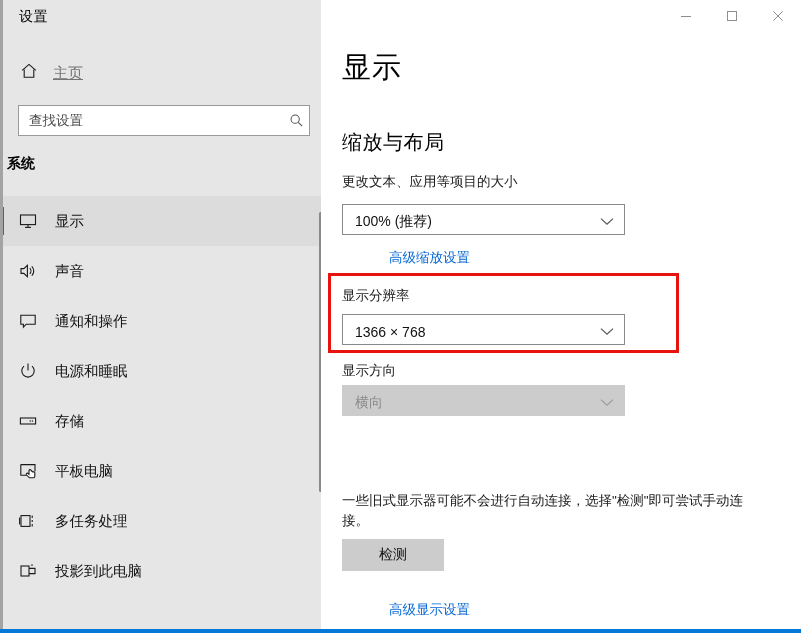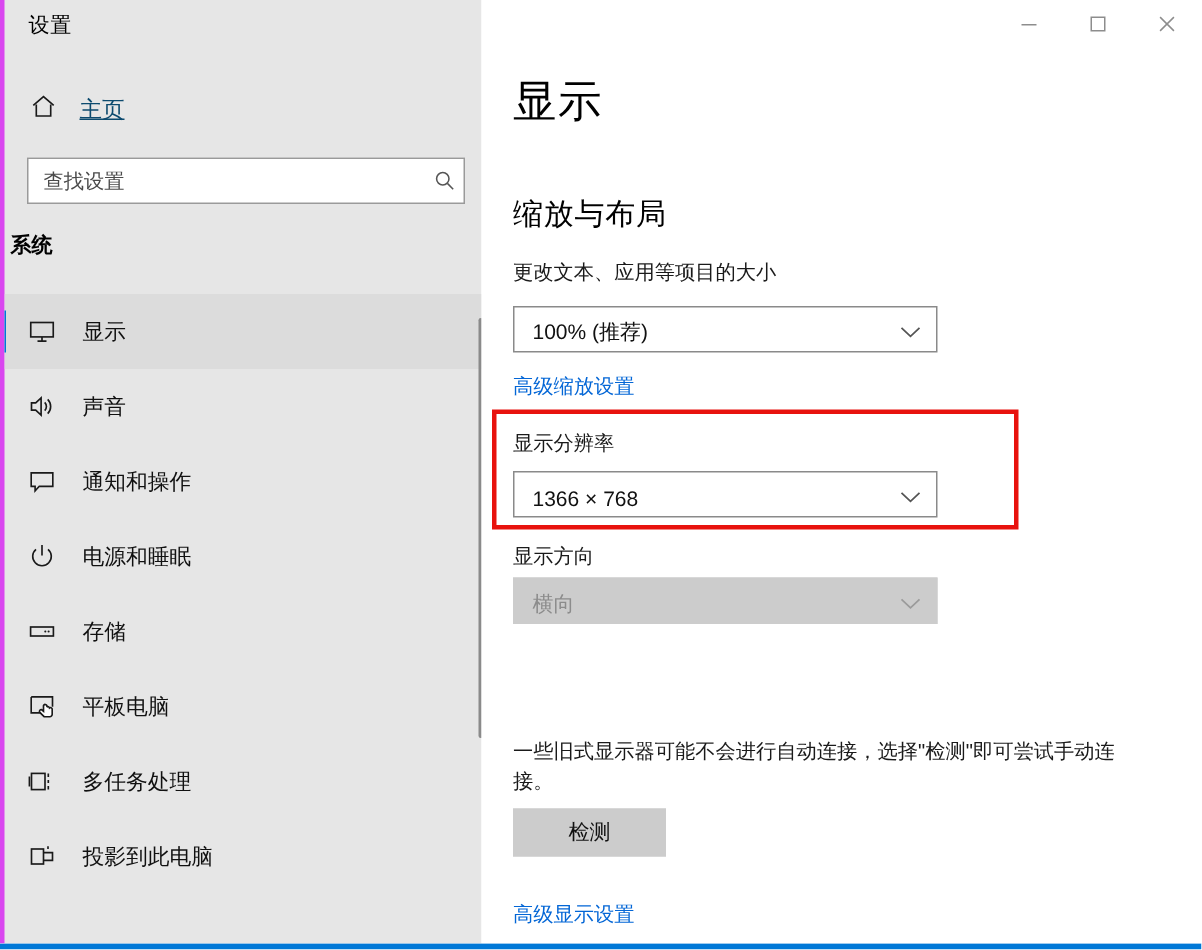--- a/index.html
+++ b/index.html
@@ -21,21 +21,21 @@
     overflow: hidden;
   }
 
   
   #sidebar {
     position: absolute;
     left: 0; top: 0;
     width: 321px;
     height: 629px;
     background: #e6e6e6;
-    border-left: 3px solid #d946ef;
+    border-left: 3px solid #a3a3a3;
     overflow: hidden;
   }
 
   .app-title {
     position: absolute;
     left: 16px; top: 8px;
     font-size: 14px;
     color: #000;
     letter-spacing: 0.5px;
   }
@@ -43,21 +43,21 @@
   .home-row {
     position: absolute;
     left: 12px; top: 58px;
     display: flex;
     align-items: center;
     gap: 14px;
     height: 30px;
     padding: 0 4px;
     cursor: default;
   }
-  .home-row .label { font-size: 15px; color: #0c4a6e; text-decoration: underline; }
+  .home-row .label { font-size: 15px; color: #737373; text-decoration: underline; }
 
   .search-wrap {
     position: absolute;
     left: 15px; top: 105px;
     width: 292px;
     height: 31px;
     background: #ffffff;
     border: 1px solid #9a9a9a;
     display: flex;
     align-items: center;
@@ -225,20 +225,21 @@
 
   #combo-scale { left: 21px; top: 204px; }
   #combo-res   { left: 21px; top: 314px; }
   #combo-orient{ left: 21px; top: 385px; }
 
   .link {
     position: absolute;
     font-size: 13.5px;
     color: #0366d6;
     cursor: default;
+    margin-left: 47px;
   }
   #link-adv-scale { left: 21px; top: 249px; }
   #link-adv-disp  { left: 21px; top: 601px; }
 
   #btn-detect {
     position: absolute;
     left: 21px; top: 539px;
     width: 102px;
     height: 32px;
     background: #cccccc;

